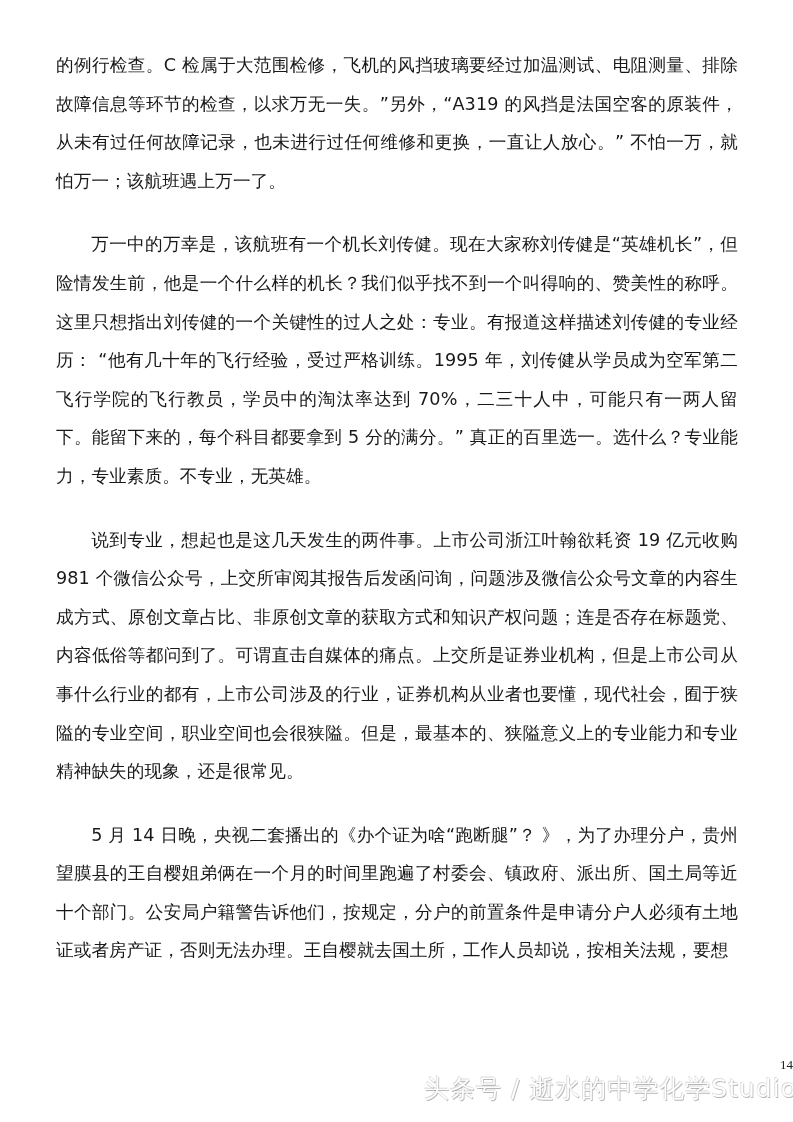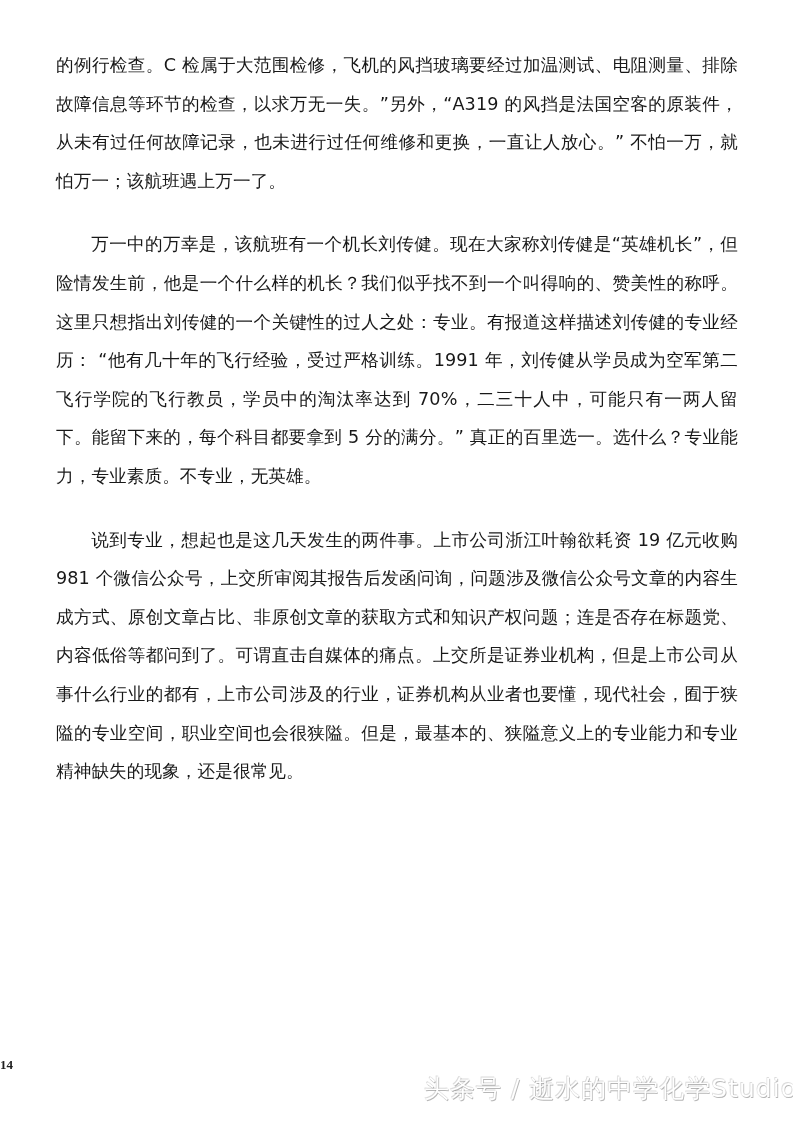--- a/index.html
+++ b/index.html
@@ -53,25 +53,24 @@
 
   .para:last-child {
     margin-bottom: 0;
   }
 
   .page-number {
     position: absolute;
     left: 0;
     top: 1057px;
     width: 793px;
-    text-align: left;
+    text-align: right;
     font-family: "Liberation Serif", "DejaVu Serif", serif;
     font-size: 13px;
     color: #1d1d1d;
-    font-weight: bold;
   }
 
   .watermark {
     position: absolute;
     left: 424px;
     top: 1072px;
     font-size: 25px;
     line-height: 34px;
     letter-spacing: 1px;
     color: #ffffff;
@@ -85,21 +84,22 @@
     font-family: "DejaVu Sans", "Liberation Sans", sans-serif;
   }
 </style>
 </head>
 <body>
 
 <div class="page">
 
   <div class="body-text">
     <p class="para">的例行检查。C 检属于大范围检修，飞机的风挡玻璃要经过加温测试、电阻测量、排除故障信息等环节的检查，以求万无一失。”另外，“A319 的风挡是法国空客的原装件，从未有过任何故障记录，也未进行过任何维修和更换，一直让人放心。” 不怕一万，就怕万一；该航班遇上万一了。</p>
-    <p class="para indent">万一中的万幸是，该航班有一个机长刘传健。现在大家称刘传健是“英雄机长”，但险情发生前，他是一个什么样的机长？我们似乎找不到一个叫得响的、赞美性的称呼。这里只想指出刘传健的一个关键性的过人之处：专业。有报道这样描述刘传健的专业经历： “他有几十年的飞行经验，受过严格训练。1991 年，刘传健从学员成为空军第二飞行学院的飞行教员，学员中的淘汰率达到 70%，二三十人中，可能只有一两人留下。能留下来的，每个科目都要拿到 5 分的满分。” 真正的百里选一。选什么？专业能力，专业素质。不专业，无英雄。</p>
+    <p class="para indent">万一中的万幸是，该航班有一个机长刘传健。现在大家称刘传健是“英雄机长”，但险情发生前，他是一个什么样的机长？我们似乎找不到一个叫得响的、赞美性的称呼。这里只想指出刘传健的一个关键性的过人之处：专业。有报道这样描述刘传健的专业经历： “他有几十年的飞行经验，受过严格训练。1995 年，刘传健从学员成为空军第二飞行学院的飞行教员，学员中的淘汰率达到 70%，二三十人中，可能只有一两人留下。能留下来的，每个科目都要拿到 5 分的满分。” 真正的百里选一。选什么？专业能力，专业素质。不专业，无英雄。</p>
     <p class="para indent">说到专业，想起也是这几天发生的两件事。上市公司浙江叶翰欲耗资 19 亿元收购 981 个微信公众号，上交所审阅其报告后发函问询，问题涉及微信公众号文章的内容生成方式、原创文章占比、非原创文章的获取方式和知识产权问题；连是否存在标题党、内容低俗等都问到了。可谓直击自媒体的痛点。上交所是证券业机构，但是上市公司从事什么行业的都有，上市公司涉及的行业，证券机构从业者也要懂，现代社会，囿于狭隘的专业空间，职业空间也会很狭隘。但是，最基本的、狭隘意义上的专业能力和专业精神缺失的现象，还是很常见。</p>
+    <p class="para indent">5 月 14 日晚，央视二套播出的《办个证为啥“跑断腿”？ 》，为了办理分户，贵州望膜县的王自樱姐弟俩在一个月的时间里跑遍了村委会、镇政府、派出所、国土局等近十个部门。公安局户籍警告诉他们，按规定，分户的前置条件是申请分户人必须有土地证或者房产证，否则无法办理。王自樱就去国土所，工作人员却说，按相关法规，要想</p>
   </div>
 
   <div class="page-number">14</div>
 
   <div class="watermark">头条号 / 逝水的中学化学Studio</div>
 
 </div>
 
 </body></html>

